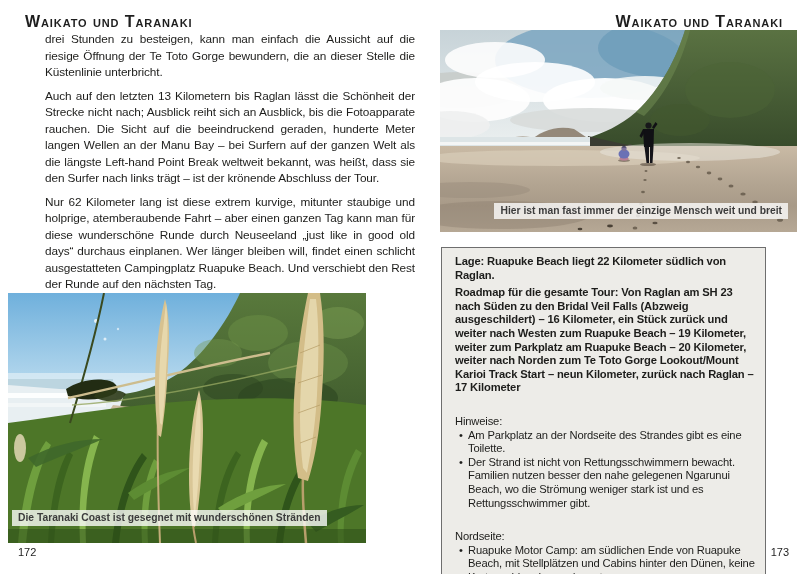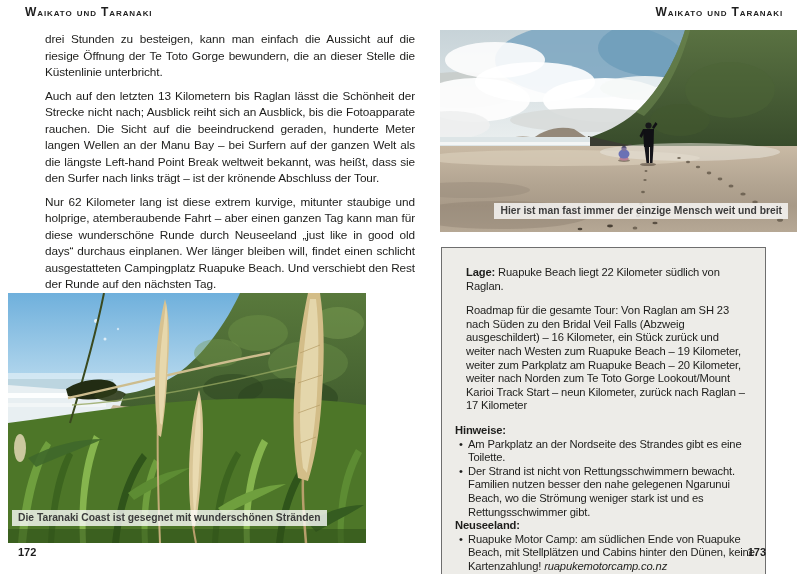--- a/index.html
+++ b/index.html
@@ -1,21 +1,21 @@
 <!DOCTYPE html>
 <html lang="de"><head>
 <meta charset="utf-8">
 <style>
   html,body{margin:0;padding:0;background:#ffffff;}
   .spread{
     position:relative;width:800px;height:574px;background:#ffffff;
     font-family:"Liberation Sans",sans-serif;color:#1d1d1b;overflow:hidden;
   }
   .hdr{
-    position:absolute;top:5px;font-weight:bold;font-size:12px;
+    position:absolute;top:13px;font-weight:bold;font-size:16px;
     letter-spacing:.9px;font-variant:small-caps;color:#1e1e1e;
   }
   .hdr-left{left:25px;}
   .hdr-right{right:17px;text-align:right;}
 
   .body-col{
     position:absolute;left:45px;top:31px;width:370px;
     text-align:justify;font-size:11.8px;line-height:16.5px;letter-spacing:-.1px;
     hyphens:auto;-webkit-hyphens:auto;
   }
@@ -27,33 +27,33 @@
   .photo svg{position:absolute;left:0;top:0;width:100%;height:100%;display:block;}
 
   .cap{
     position:absolute;background:rgba(255,255,255,.78);color:#3c3c3c;
     font-weight:bold;font-size:10.3px;line-height:13px;padding:1px 6px 2px;
     white-space:nowrap;
   }
   .cap-left{left:4px;bottom:17px;}
   .cap-right{right:9px;bottom:13px;}
 
-  .pageno{position:absolute;top:546px;font-size:11px;font-weight:bold;color:#1e1e1e;}
+  .pageno{position:absolute;top:546px;font-size:11px;font-weight:normal;color:#1e1e1e;}
   .pageno-left{left:18px;}
-  .pageno-right{right:34px;text-align:center;}
+  .pageno-right{right:11px;text-align:center;}
 
   .infobox{
     position:absolute;left:441px;top:247px;width:325px;box-sizing:border-box;
     min-height:290px;border:1.5px solid #6e6e6e;background:#edece8;
     padding:7px 9px 8px 13px;font-size:11.2px;line-height:13.6px;letter-spacing:-.15px;
   }
   .ib-title{font-weight:bold;font-size:10.5px;letter-spacing:1.1px;color:#8f8f8f;margin:0 0 6px 0;}
-  .ib-line{margin:11px;}
+  .ib-line{margin:0;font-weight:bold;}
   .ib-sec{margin-top:4px;}
-  .ib-label{font-weight:bold;margin:0 0 0 0;}
+  .ib-label{font-weight:normal;margin:20px 0 0 0;}
   .ib-list{list-style:none;margin:0;padding:0;}
   .ib-item{position:relative;padding-left:13px;}
   .blt{position:absolute;left:4px;top:0;}
   .url{font-style:italic;}
 </style>
 </head>
 <body>
 
 <div class="spread">
 
@@ -245,21 +245,21 @@
   </figure>
 
   <aside class="infobox">
     <p class="ib-line"><strong>Lage:</strong> <span>Ruapuke Beach liegt 22 Kilometer südlich von Raglan.</span></p>
     <p class="ib-line ib-sec">Roadmap für die gesamte Tour: Von Raglan am SH 23 nach Süden zu den Bridal Veil Falls (Abzweig ausgeschildert) – 16 Kilometer, ein Stück zurück und weiter nach Westen zum Ruapuke Beach – 19 Kilometer, weiter zum Parkplatz am Ruapuke Beach – 20 Kilometer, weiter nach Norden zum Te Toto Gorge Lookout/Mount Karioi Track Start – neun Kilometer, zurück nach Raglan – 17 Kilometer</p>
     <p class="ib-label">Hinweise:</p>
     <ul class="ib-list">
       <li class="ib-item"><span class="blt">•</span><span class="itx">Am Parkplatz an der Nordseite des Strandes gibt es eine Toilette.</span></li>
       <li class="ib-item"><span class="blt">•</span><span class="itx">Der Strand ist nicht von Rettungsschwimmern bewacht. Familien nutzen besser den nahe gelegenen Ngarunui Beach, wo die Strömung weniger stark ist und es Rettungsschwimmer gibt.</span></li>
     </ul>
-    <p class="ib-label">Neuseeland:</p>
+    <p class="ib-label">Nordseite:</p>
     <ul class="ib-list">
       <li class="ib-item"><span class="blt">•</span><span class="itx"><span>Ruapuke Motor Camp: am südlichen Ende von Ruapuke Beach, mit Stellplätzen und Cabins hinter den Dünen, keine Kartenzahlung!</span> <em class="url">ruapukemotorcamp.co.nz</em></span></li>
     </ul>
   </aside>
 
   <div class="pageno pageno-right">173</div>
 
 </div>
 
 </body></html>

